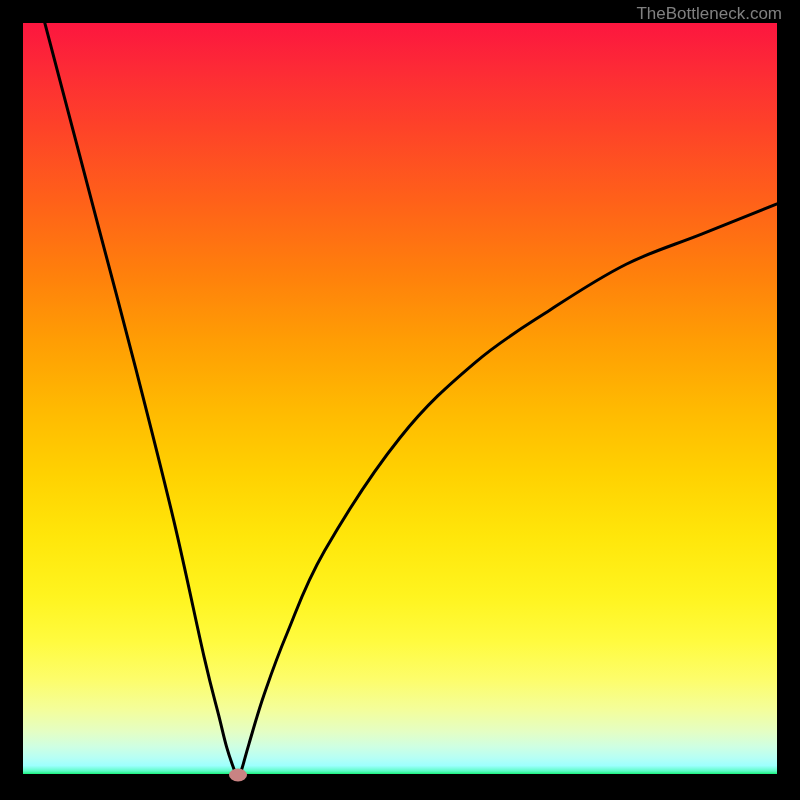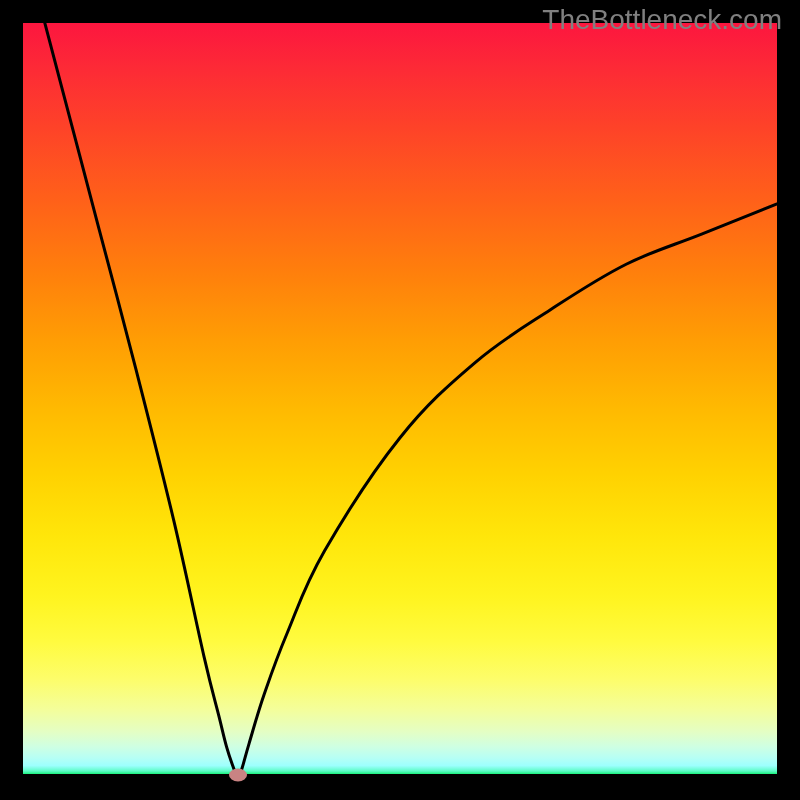--- a/index.html
+++ b/index.html
@@ -8,21 +8,21 @@
     height: 800px;
     background: #000;
     position: relative;
     font-family: Arial, Helvetica, sans-serif;
   }
   .watermark {
     position: absolute;
     top: 4px;
     right: 18px;
     color: #808080;
-    font-size: 28px;
+    font-size: 17px;
     font-weight: 500;
     z-index: 10;
   }
   .chart-outer {
     position: absolute;
     left: 23px;
     top: 23px;
     width: 754px;
     height: 754px;
     background: #000;

